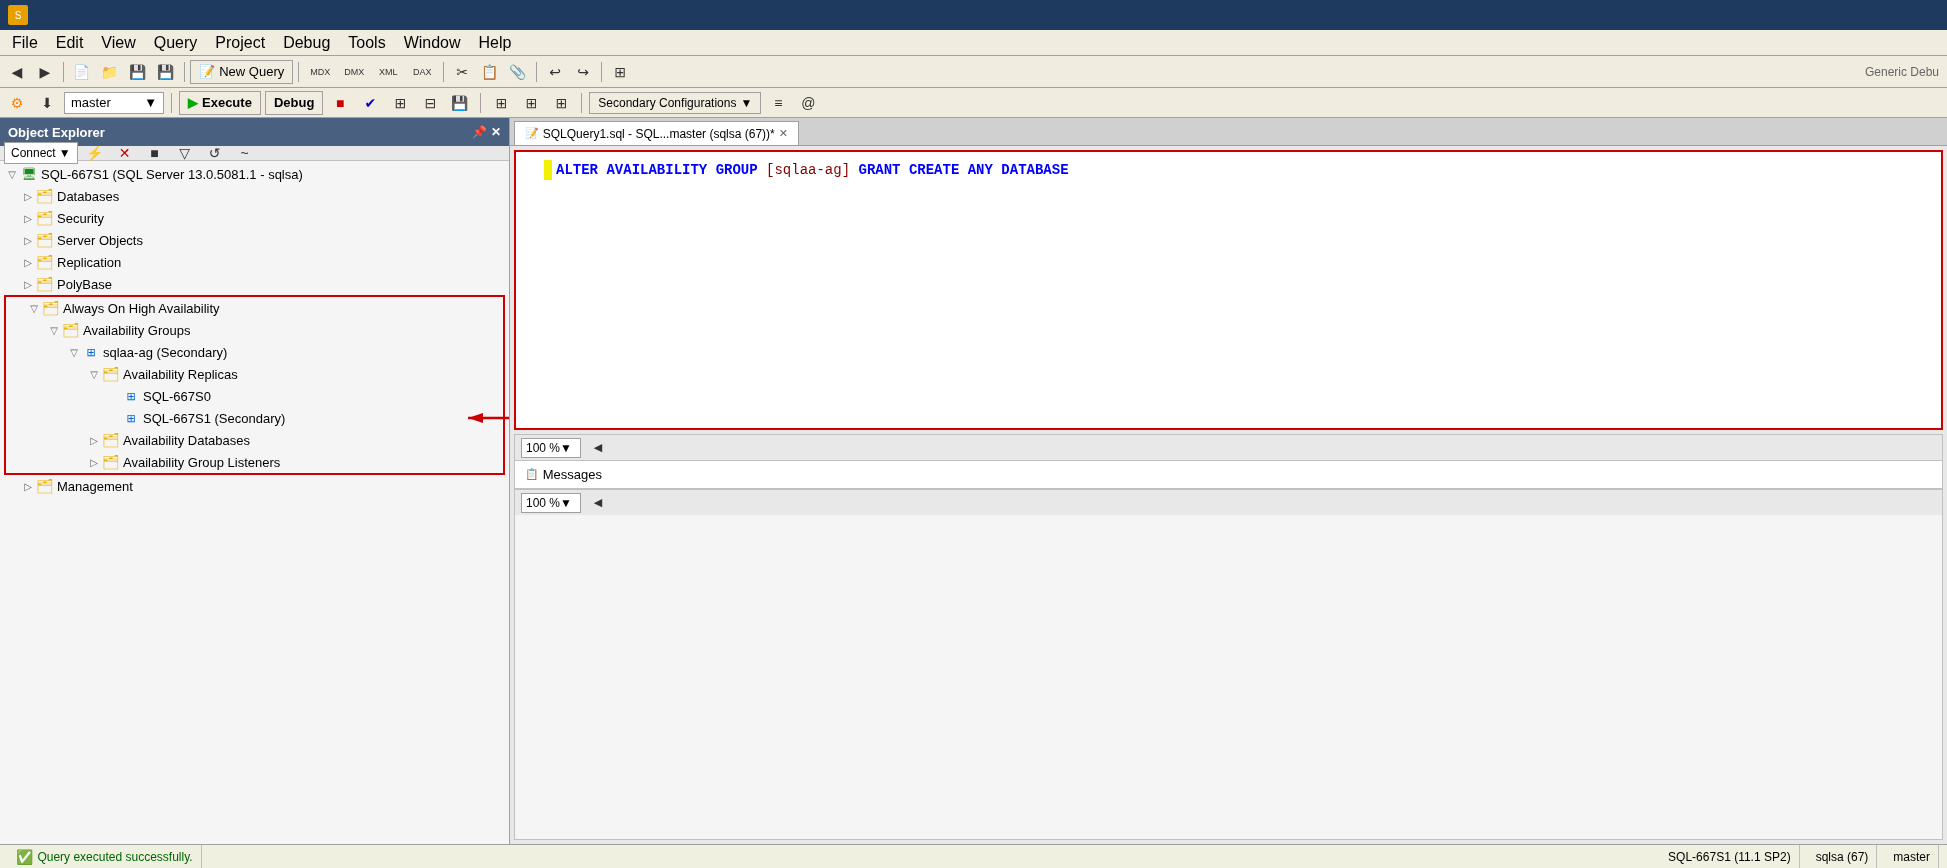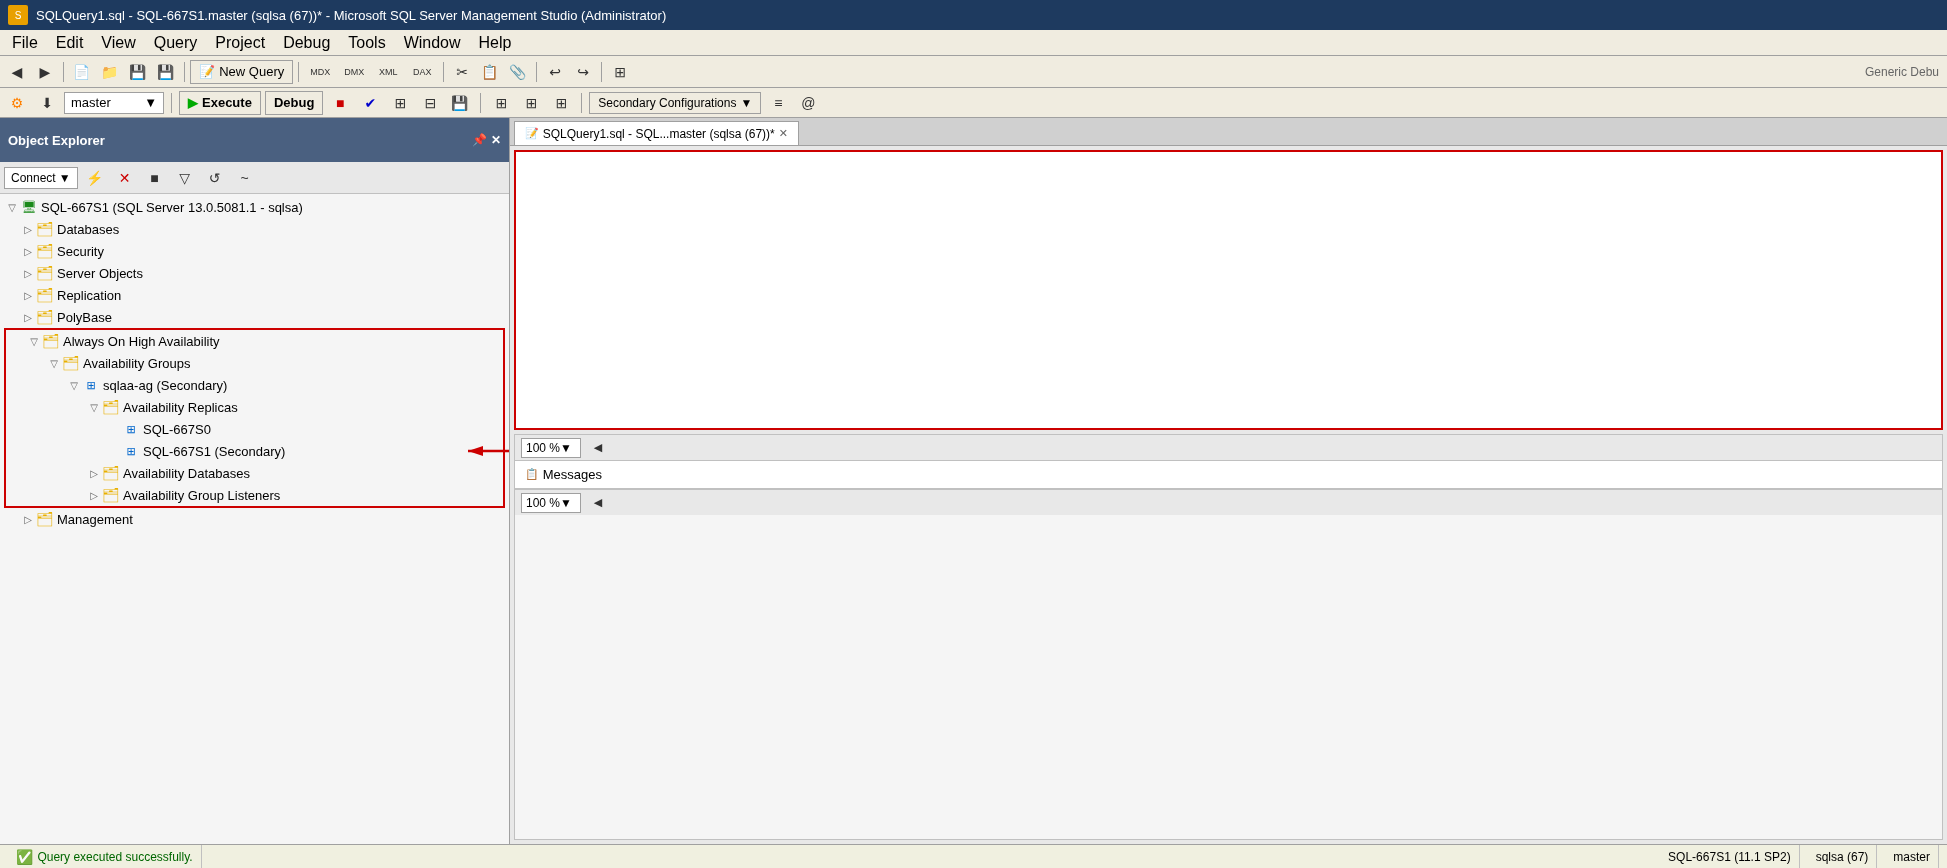--- a/index.html
+++ b/index.html
@@ -135,30 +135,30 @@
     }
     .oe-header {
       background: #4a6080;
       color: white;
       padding: 4px 8px;
       font-size: 13px;
       font-weight: bold;
       display: flex;
       align-items: center;
       justify-content: space-between;
-      height: 44px;
+      height: 28px;
     }
     .oe-header-left { display: flex; align-items: center; gap: 4px; }
     .oe-header-right { display: flex; align-items: center; gap: 4px; font-size: 12px; }
     .oe-toolbar {
       background: #e8e8e8;
       display: flex;
       align-items: center;
       padding: 2px 4px;
-      height: 32px;
+      height: 15px;
       border-bottom: 1px solid #c0c0c0;
       gap: 4px;
     }
     .connect-btn {
       display: inline-flex;
       align-items: center;
       gap: 3px;
       padding: 2px 6px;
       height: 22px;
       cursor: pointer;
@@ -349,21 +349,20 @@
       border-right: 1px solid #c0c0c0;
     }
     .status-success { color: #006600; }
     .status-success-icon { color: #00aa00; font-size: 14px; }
   </style>
 </head>
 <body>
 
 <div class="title-bar">
   <span class="title-bar-icon">S</span>
-  <span>SQLQuery1.sql - SQL-667S1.master (sqlsa (67))* - Microsoft SQL Server Management Studio (Administrator)</span>
 </div>
 
 <div class="menu-bar">
   <span class="menu-item">File</span>
   <span class="menu-item">Edit</span>
   <span class="menu-item">View</span>
   <span class="menu-item">Query</span>
   <span class="menu-item">Project</span>
   <span class="menu-item">Debug</span>
   <span class="menu-item">Tools</span>
@@ -581,20 +580,30 @@
       <div class="tab">
         <span style="font-size:11px;">📝</span>
         <span>SQLQuery1.sql - SQL...master (sqlsa (67))*</span>
         <span class="tab-close">✕</span>
       </div>
     </div>
 
     <div class="query-editor">
       <div class="code-area">
 
+        <div class="code-line">
+          <span class="line-indicator"></span>
+          <span class="kw-blue">ALTER&nbsp;</span>
+          <span class="kw-blue">AVAILABILITY&nbsp;GROUP&nbsp;</span>
+          <span style="color:#800000;">[sqlaa-ag]&nbsp;</span>
+          <span class="kw-blue">GRANT&nbsp;</span>
+          <span class="kw-blue">CREATE&nbsp;</span>
+          <span class="kw-blue">ANY&nbsp;</span>
+          <span class="kw-blue">DATABASE</span>
+        </div>
 
       </div>
     </div>
 
     <div class="results-area">
 
       <div class="zoom-bar">
         <div class="zoom-select">
           <span>100 %</span>
           <span>▼</span>

